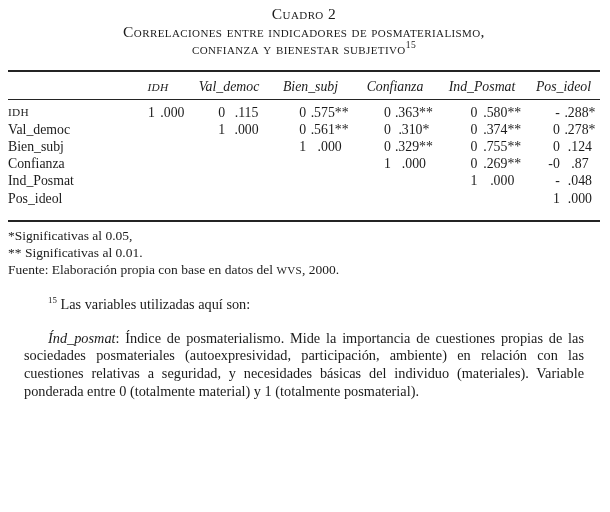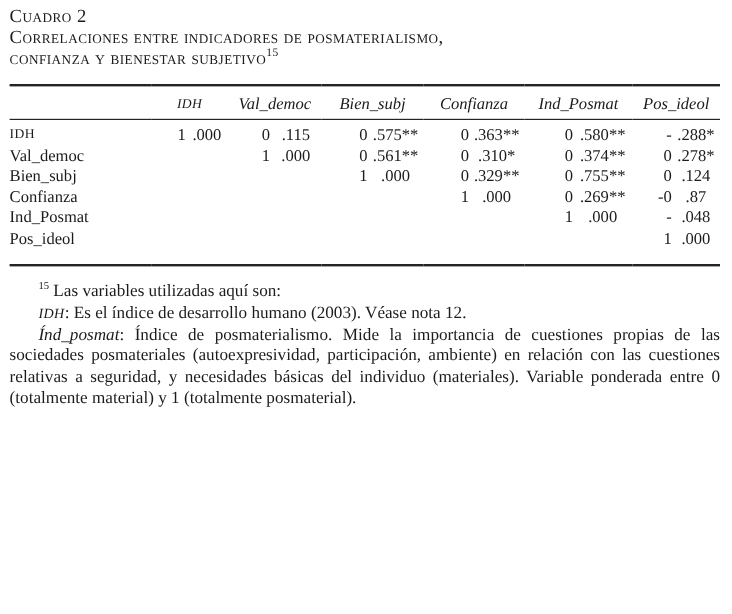--- a/index.html
+++ b/index.html
@@ -6,21 +6,21 @@
   body {
     width: 610px; height: 512px;
     background: #ffffff;
     color: #1b1b1b;
     font-family: "Liberation Serif", "DejaVu Serif", serif;
     overflow: hidden;
   }
   .page { padding: 5px 10px 0 8px; }
 
   
-  .caption { text-align: left; font-variant: small-caps; letter-spacing: 0.4px; }
+  .caption { text-align: center; font-variant: small-caps; letter-spacing: 0.4px; }
   .caption-line { font-size: 15.5px; line-height: 17.5px; }
   sup { font-size: 0.62em; vertical-align: super; line-height: 0; }
 
   
   table.corr {
     width: 592px;
     border-collapse: collapse;
     table-layout: fixed;
     margin-top: 12px;
     border-top: 2.5px solid #242424;
@@ -49,21 +49,21 @@
   
   .notes { margin-top: 5px; font-size: 13.5px; line-height: 17.3px; }
 
   
   .footnote {
     margin-top: 13px;
     font-size: 14.3px;
     line-height: 17.9px;
     text-align: justify;
   }
-  .footnote p { margin: 0; text-indent: 24px; }
+  .footnote p { margin: 16px; text-indent: 24px; }
   .term { font-style: italic; }
 </style>
 </head>
 <body>
 
 <div class="page">
 
   <div class="caption">
     <div class="caption-line">Cuadro 2</div>
     <div class="caption-line">Correlaciones entre indicadores de posmaterialismo,</div>
@@ -247,20 +247,24 @@
           <td class="num">
             <span class="cellflex">
               <span class="ip">1</span>
               <span class="fp">.000</span>
             </span>
           </td>
         </tr>
       </tbody>
   </table>
 
+  <div class="notes">
+    <div>*Significativas al 0.05,</div>
+    <div>** Significativas al 0.01.</div>
+    <div><span>Fuente: Elaboración propia con base en datos del </span><span class="acr">WVS</span><span>, 2000.</span></div>
+  </div>
 
   <div class="footnote">
     <p><sup>15</sup><span> Las variables utilizadas aquí son:</span></p>
-    <p><span class="term acr">IDH</span><span>: Es el índice de desarrollo humano (2003). Véase nota 12.</span></p>
     <p><span class="term">Índ_posmat</span><span>: Índice de posmaterialismo. Mide la importancia de cuestiones propias de las sociedades posmateriales (autoexpresividad, participación, ambiente) en relación con las cuestiones relativas a seguridad, y necesidades básicas del individuo (materiales). Variable ponderada entre 0 (totalmente material) y 1 (totalmente posmaterial).</span></p>
   </div>
 
 </div>
 
 </body></html>

